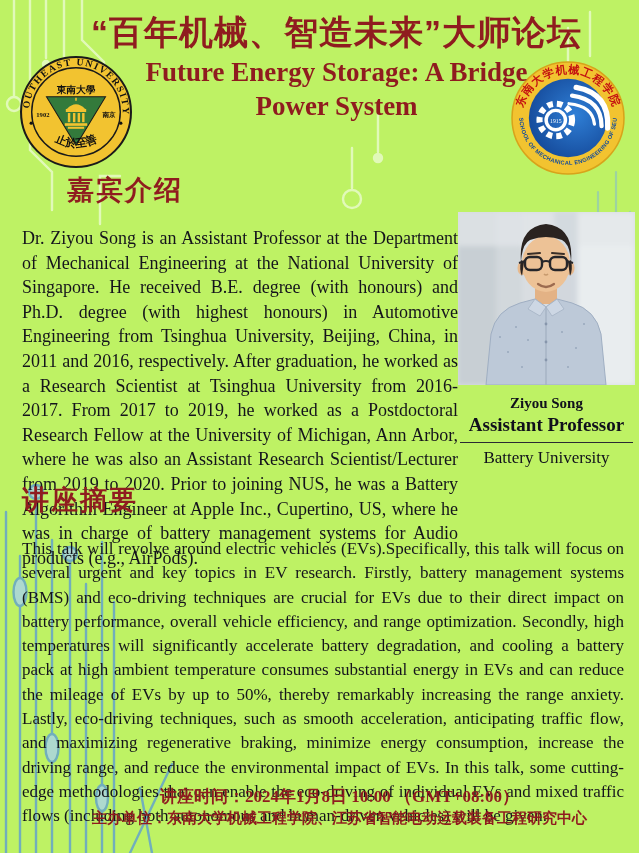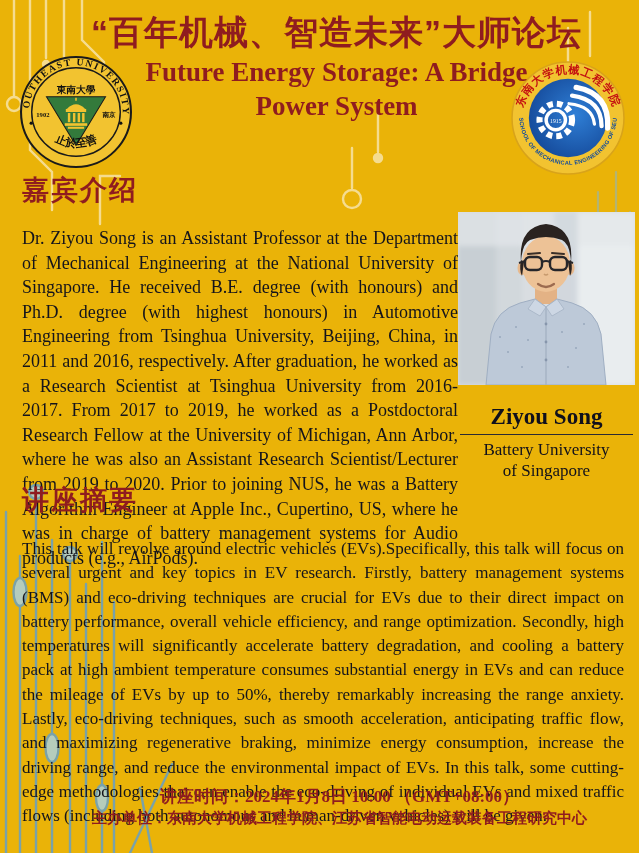--- a/index.html
+++ b/index.html
@@ -1,18 +1,18 @@
 <!DOCTYPE html>
 <html><head>
 <meta charset="utf-8">
 <style>
   html,body{margin:0;padding:0;background:#7fb3d2;}
   .poster{
     position:relative;width:639px;height:853px;overflow:hidden;
-    background:#eab308;
+    background:#bef264;
     font-family:"Liberation Serif","DejaVu Serif",serif;
     color:#14141c;
   }
   .deco{position:absolute;inset:0;pointer-events:none;}
 
   
   .header{position:absolute;top:12px;left:0;right:0;padding-left:34px;text-align:center;z-index:3;}
   .title-zh{
     font-family:"Liberation Sans","DejaVu Sans",sans-serif;
     font-weight:bold;font-size:34px;line-height:40px;color:#8f1c1f;letter-spacing:1px;
@@ -25,37 +25,37 @@
   .logo{position:absolute;z-index:2;}
   .logo-left{left:20px;top:56px;width:112px;height:112px;}
   .logo-right{left:511px;top:61px;width:114px;height:114px;}
 
   
   .section-heading{
     position:absolute;left:22px;z-index:3;
     font-family:"Liberation Sans","DejaVu Sans",sans-serif;
     font-weight:bold;font-size:27px;color:#8f1c1f;letter-spacing:2px;
   }
-  .heading-guest{top:172px;}
+  .heading-guest{top:172px;margin-left:45px;}
   .heading-abstract{top:482px;}
 
   
   .bio{
     position:absolute;left:22px;top:208px;width:436px;z-index:3;
     font-size:18px;line-height:24.6px;text-align:justify;
   }
   .abstract{
     position:absolute;left:22px;top:520px;width:602px;z-index:3;
     font-size:17px;line-height:24.3px;text-align:justify;
   }
 
   
   .speaker-card{position:absolute;left:458px;top:212px;width:177px;z-index:3;text-align:center;}
   .speaker-photo{display:block;width:177px;height:173px;}
-  .speaker-name{font-weight:bold;font-size:23px;line-height:22px;margin-top:21px;color:#10101c;}
+  .speaker-name{font-weight:bold;font-size:15px;line-height:22px;margin-top:7px;color:#10101c;}
   .speaker-title{font-weight:bold;font-size:19px;line-height:22px;color:#10101c;}
   .caption-divider{border:0;border-top:1.6px solid #2a2a33;margin:6px 2px 5px 2px;}
   .speaker-affiliation{font-size:17px;line-height:20.5px;color:#10101c;}
 
   
   .footer{position:absolute;left:0;right:0;top:786px;text-align:center;z-index:3;}
   .footer-line{font-weight:bold;color:#8f1c1f;font-size:17px;line-height:21.5px;margin-left:40px;}
   .footer-line.organizer{font-size:15px;}
 </style>
 </head>
@@ -220,23 +220,23 @@
           <circle cx="64" cy="155" r="1"></circle>
             <circle cx="104" cy="120" r="1"></circle>
             <circle cx="118" cy="136" r="1"></circle>
           <circle cx="110" cy="155" r="1"></circle>
             <circle cx="126" cy="112" r="1"></circle>
             <circle cx="42" cy="125" r="1"></circle>
         </g>
       </g>
     </svg>
     <div class="speaker-name">Ziyou Song</div>
+    <div class="speaker-title">Assistant Professor</div>
     <hr class="caption-divider">
     <div class="speaker-affiliation">Battery University</div>
-    <div class="speaker-affiliation">of Singapore</div>
   </div>
 
   <div class="section-heading heading-abstract">讲座摘要</div>
   <p class="abstract">This talk will revolve around electric vehicles (EVs).Specifically, this talk will focus on several urgent and key topics in EV research. Firstly, battery management systems (BMS) and eco-driving techniques are crucial for EVs due to their direct impact on battery performance, overall vehicle efficiency, and range optimization. Secondly, high temperatures will significantly accelerate battery degradation, and cooling a battery pack at high ambient temperature consumes substantial energy in EVs and can reduce the mileage of EVs by up to 50%, thereby remarkably increasing the range anxiety. Lastly, eco-driving techniques, such as smooth acceleration, anticipating traffic flow, and maximizing regenerative braking, minimize energy consumption, increase the driving range, and reduce the environmental impact of EVs. In this talk, some cutting-edge methodologies that can enable the eco-driving of individual EVs and mixed traffic flows (including both autonomous and human-driven vehicles) will be given.</p>
 
   <div class="footer">
     <div class="footer-line">讲座时间：2024年1月8日 10:00 （GMT+08:00）</div>
     <div class="footer-line organizer">主办单位：东南大学机械工程学院、江苏省智能电动运载装备工程研究中心</div>
   </div>
 

